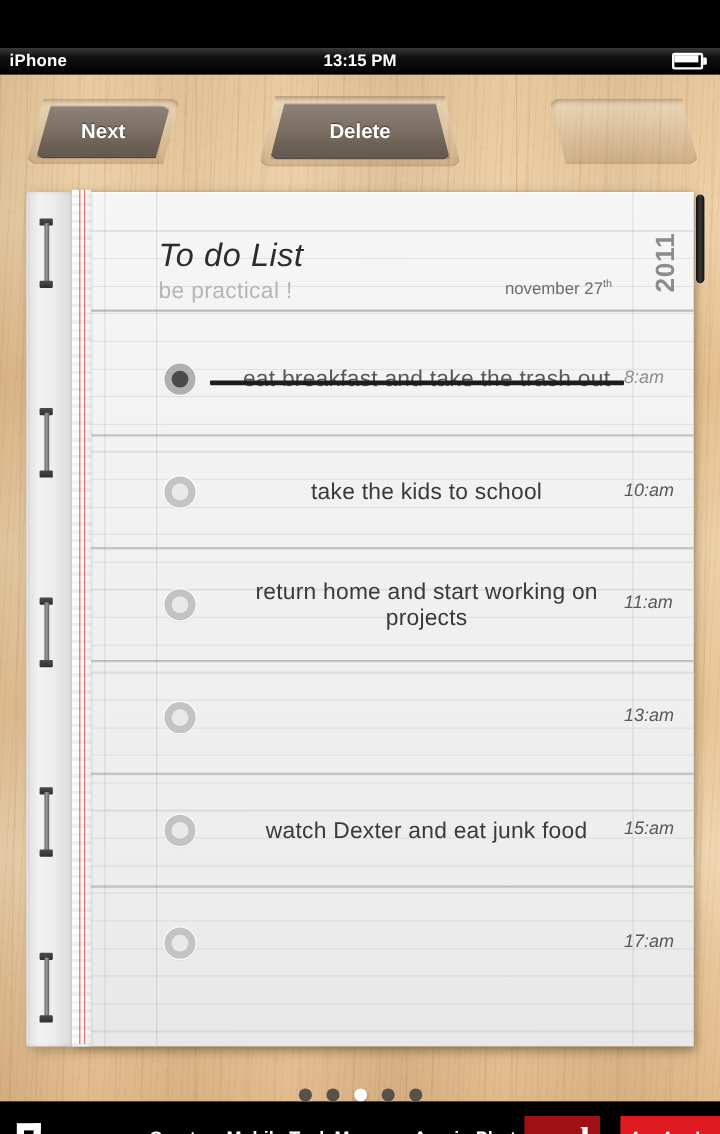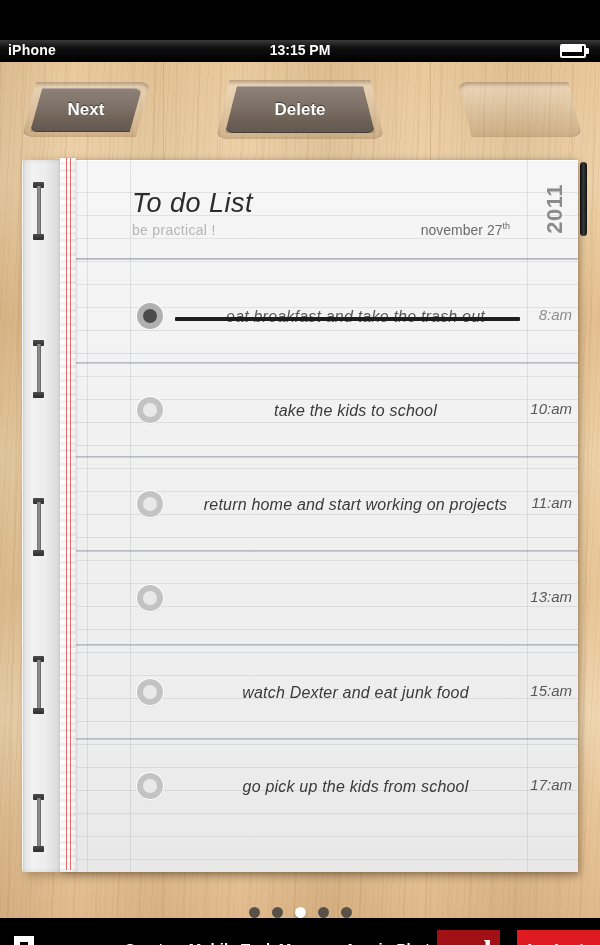--- a/index.html
+++ b/index.html
@@ -194,29 +194,29 @@
   }
   .vline{
     position:absolute; top:0; width:1px; height:712px;
     background:rgba(120,128,140,0.18);
   }
   #vline-a{ left:25px; }
   #vline-b{ left:68px; }
   #vline-c{ left:465px; }
 
   
-  .pad-header{ position:absolute; left:0; top:14px; width:516px; height:78px;text-align:right; }
+  .pad-header{ position:absolute; left:0; top:24px; width:516px; height:78px;text-align:right; }
   .todo-title{
     position:absolute; left:70px; top:14px;
     font-size:27px; font-style:italic; color:#2c2c2c;
     font-family:"Liberation Sans", sans-serif; letter-spacing:0.5px;
   }
   .todo-sub{
     position:absolute; left:70px; top:48px;
-    font-size:14px; color:#b6b6b6; letter-spacing:0.3px;
+    font-size:19px; color:#b6b6b6; letter-spacing:0.3px;
   }
   .day{
     position:absolute; right:68px; top:14px;
     font-size:25px; color:#3a3a3a; letter-spacing:-0.2px;
   }
   .date{
     position:absolute; right:68px; top:47px;
     font-size:14px; color:#6b6b6b;
   }
   .date sup{ font-size:9px; }
@@ -248,31 +248,31 @@
                 0 1px 2px rgba(0,0,0,0.10);
     border:6px solid #c3c3c3;
   }
   .radio.done{
     border-color:#b0b0b0;
     background:#4a4a4a;
   }
   .task-text{
     position:absolute; left:115px; right:44px; top:32px; height:30px;
     display:flex; align-items:center; justify-content:center;
-    font-size:16px; font-style:italic; color:#3a3a3a;
+    font-size:19px; color:#3a3a3a;
     letter-spacing:0.2px; text-align:center;
   }
   .task-row.done .task-text{ color:#585858; }
   .strike{
     position:absolute; left:113px; top:47px; height:4px;
     background:#1d1d1d; border-radius:1px;
   }
   .task-time{
     position:absolute; right:6px; top:36px; width:52px;
-    font-size:15px; font-style:italic; color:#585858; text-align:right;
+    font-size:15px; font-style:italic; color:#585858; text-align:left;
   }
   .task-row.done .task-time{ color:#8d8d8d; }
 
   
   .scrolltrack{
     position:absolute; left:579px; top:120px; width:9px; height:710px; z-index:22;
   }
   .scrollthumb{
     position:absolute; left:580px; top:122px; width:7px; height:74px;
     background:linear-gradient(to right,#0d0d0d,#383838,#111);
@@ -416,21 +416,20 @@
             <div class="task-sep"></div>
           </div>
           <div class="task-row">
             <div class="radio"></div>
             <div class="task-text">watch Dexter and eat junk food</div>
             <div class="task-time">15:am</div>
             <div class="task-sep"></div>
           </div>
           <div class="task-row">
             <div class="radio"></div>
-            <div class="task-text">go pick up the kids from school</div>
             <div class="task-time">17:am</div>
           </div>
         </div>
     </div>
   </div>
 
   <div class="scrolltrack"></div>
   <div class="scrollthumb"></div>
 
   <div class="dots" id="page-dots">

